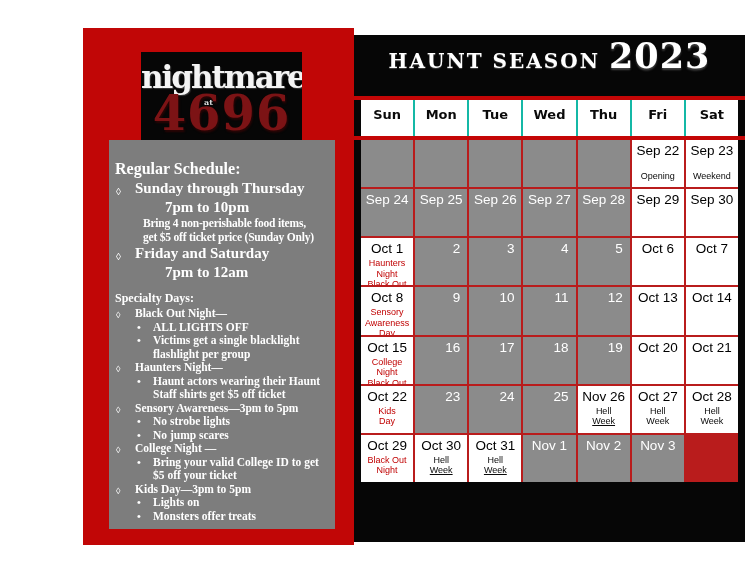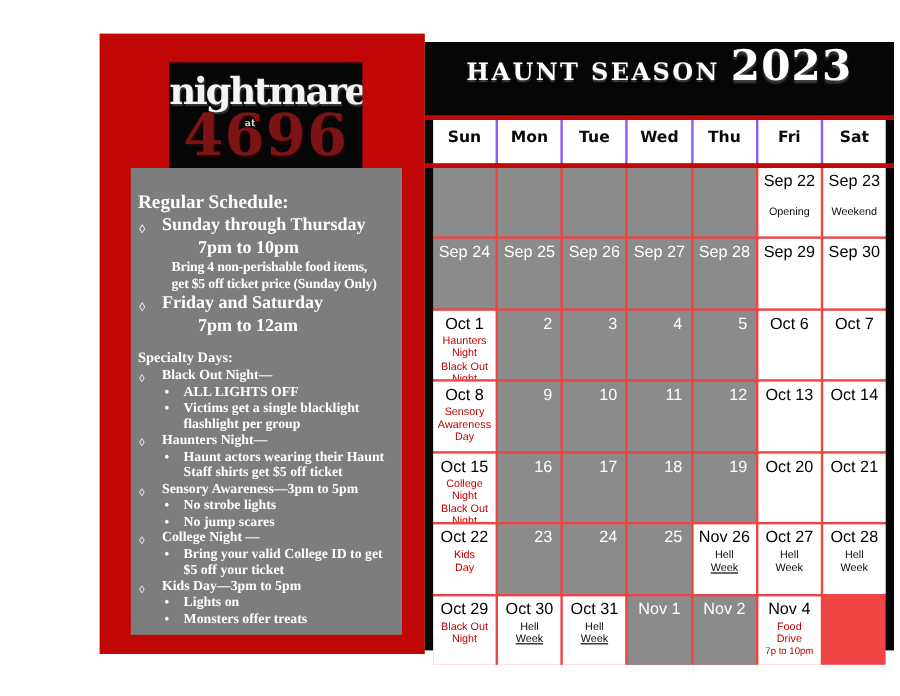--- a/index.html
+++ b/index.html
@@ -43,25 +43,25 @@
   
   .calendar-panel{position:absolute;left:314px;top:35px;width:391px;height:507px;background:#060606;}
   .cal-title-row{height:61px;display:flex;justify-content:center;align-items:baseline;
                  gap:9px;color:#ffffff;padding-top:0;}
   .cal-title{font-family:"DejaVu Serif",serif;font-weight:bold;font-size:20px;
              letter-spacing:2px;line-height:49px;text-shadow:0 1px 1px #444;}
   .cal-year{font-family:"DejaVu Serif",serif;font-weight:bold;font-size:35px;
             letter-spacing:1px;text-shadow:0 2px 2px #444;}
   .redline{height:4px;background:#c40606;}
   .day-row{display:grid;grid-template-columns:repeat(7,1fr);gap:2px;height:36px;
-           margin:0 7px;background:#8b5cf6;}
+           margin:0 7px;background:#14b8a6;}
   .day{background:#ffffff;text-align:center;font-family:"DejaVu Sans",sans-serif;
        font-weight:bold;font-size:13px;line-height:29px;color:#0a0a0a;}
   .cal-grid{display:grid;grid-template-columns:repeat(7,1fr);grid-template-rows:repeat(7,1fr);
-            gap:2px;height:414px;margin:0 7px;background:#ef4444;}
+            gap:2px;height:342px;margin:0 7px;background:#b91c1c;}
   .cell{background:#ffffff;overflow:hidden;}
   .cell.gray{background:#8b8b8b;}
   .cell .date{font-size:13.5px;color:#000000;text-align:center;padding-top:3px;
               line-height:16px;white-space:nowrap;}
   .cell.gray .date{color:#ffffff;}
   .cell .date.right{text-align:right;padding-right:7px;}
   .labels{text-align:center;margin-top:1px;}
   .labels.gap{margin-top:12px;}
   .lbl{font-size:9px;font-weight:normal;line-height:10.5px;}
   .lbl.red{color:#c00000;}
@@ -304,24 +304,19 @@
             <div class="lbl black">Hell</div>
             <div class="lbl black u">Week</div>
           </div>
         </div>
         <div class="cell gray">
           <div class="date">Nov 1</div>
         </div>
         <div class="cell gray">
           <div class="date">Nov 2</div>
         </div>
-        <div class="cell">
-          <div class="date">Nov 4</div>
-          <div class="labels">
-            <div class="lbl red">Food</div>
-            <div class="lbl red">Drive</div>
-            <div class="lbl red sm">7p to 10pm</div>
-          </div>
+        <div class="cell gray">
+          <div class="date">Nov 3</div>
         </div>
       </div>
   </div>
 
 </div>
 
 </body></html>

